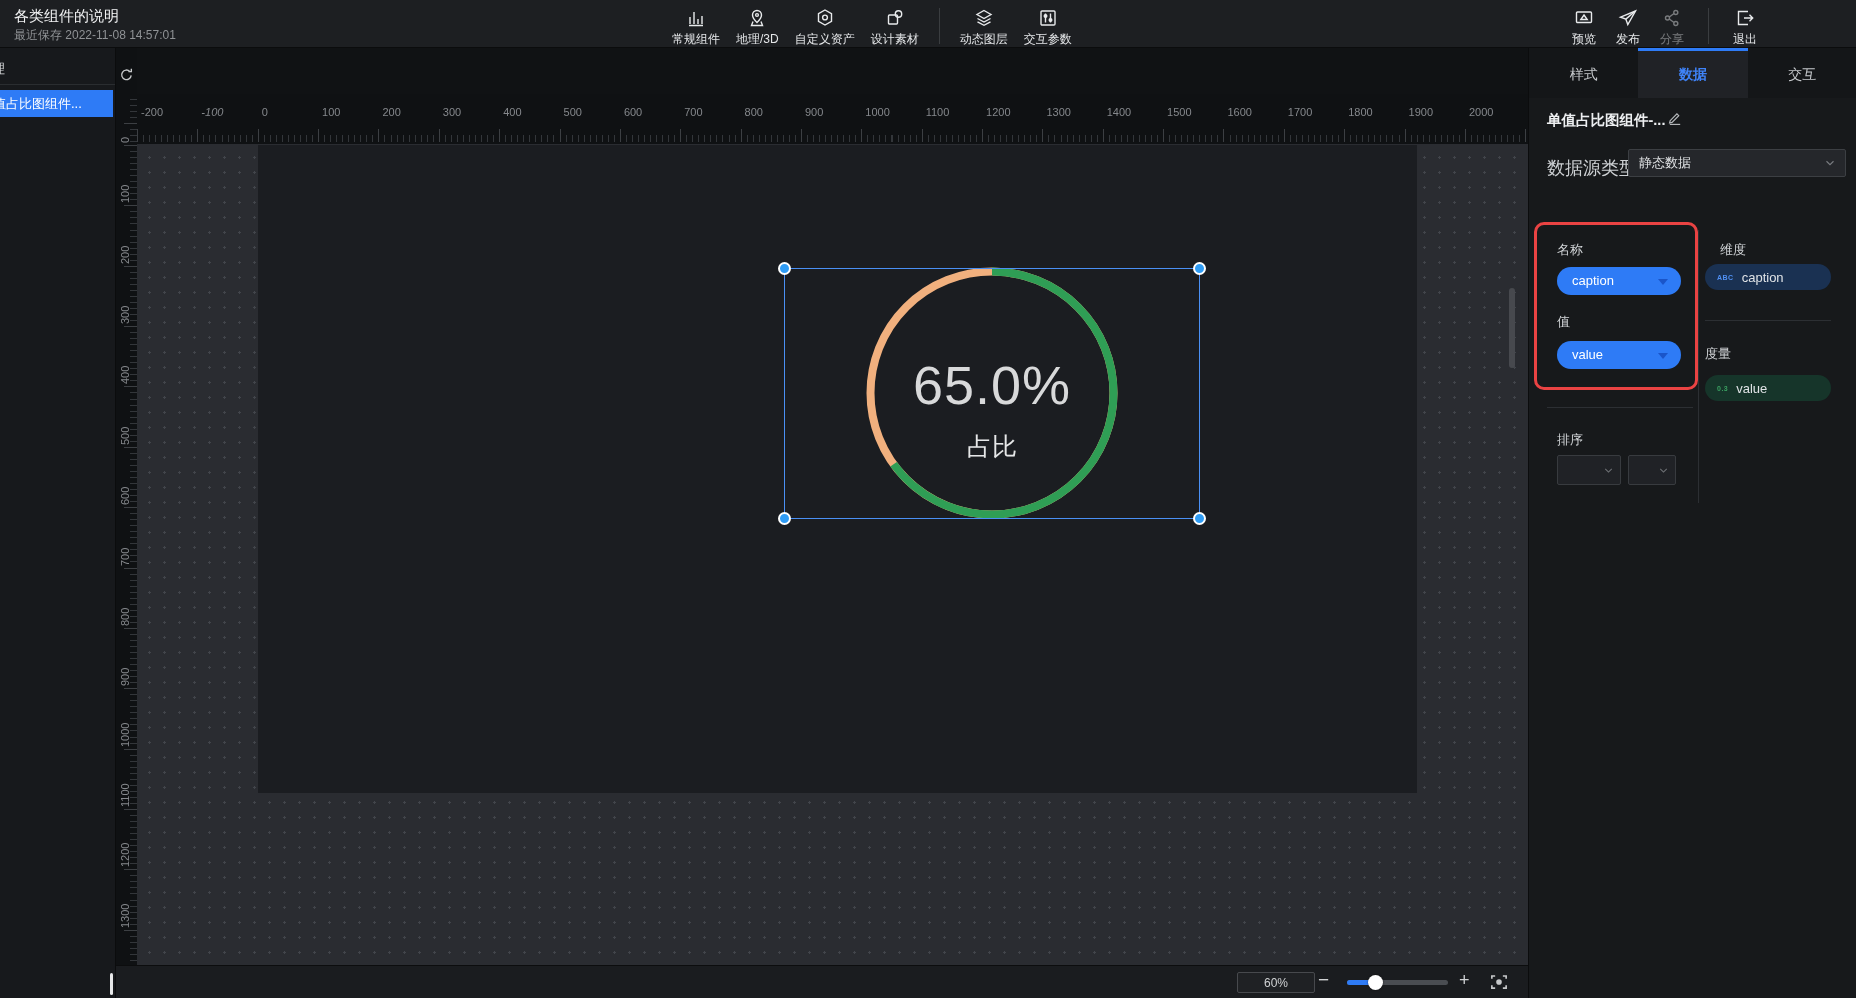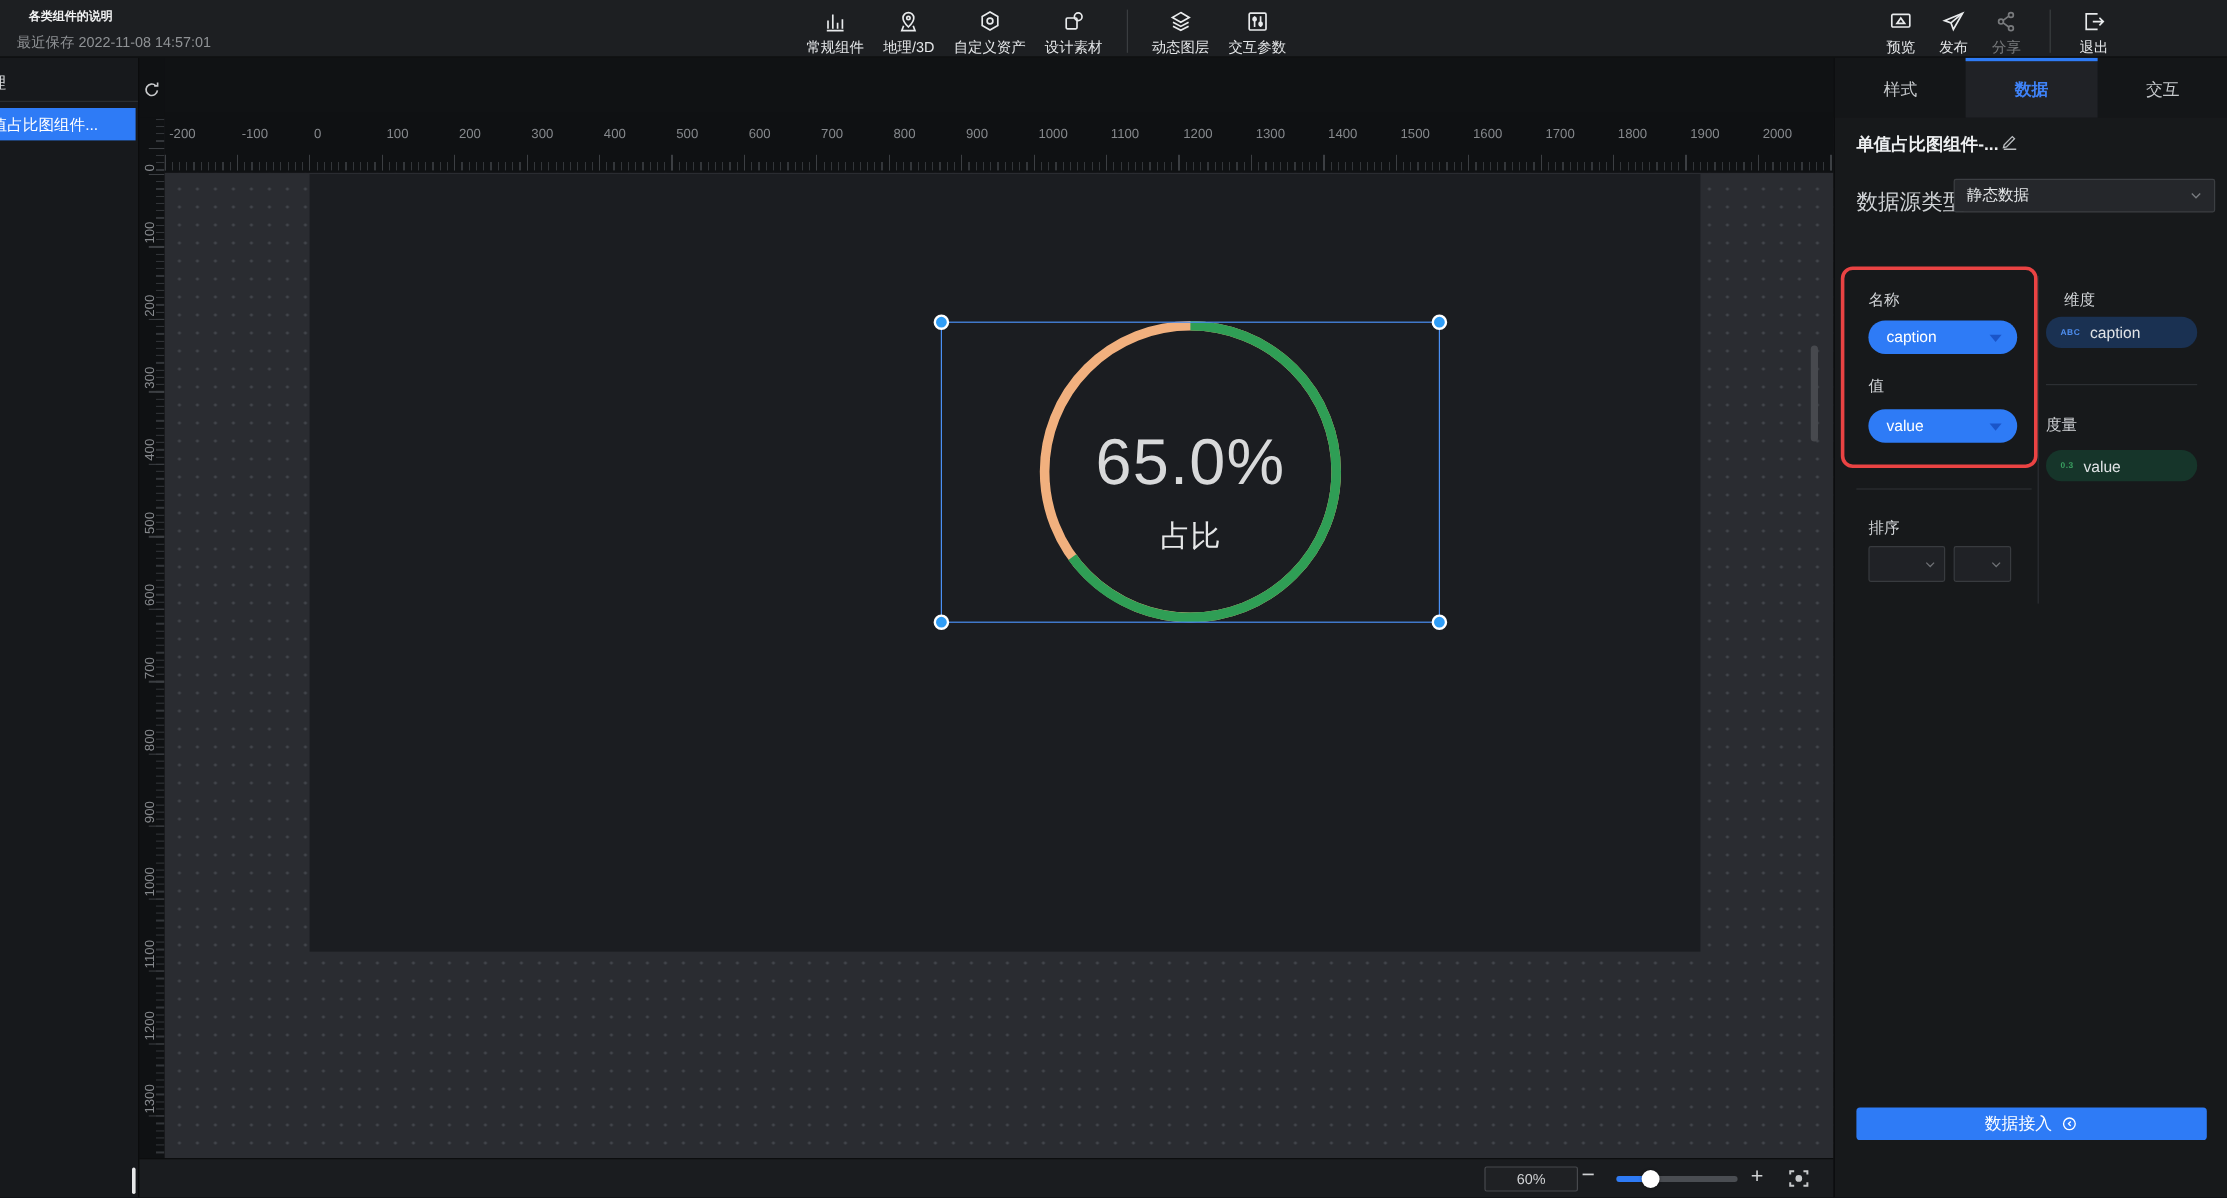--- a/index.html
+++ b/index.html
@@ -3,21 +3,21 @@
 <meta charset="utf-8">
 <style>
   * { margin:0; padding:0; box-sizing:border-box; }
   html,body { width:1856px; height:998px; background:#101214; }
   body { font-family:"Liberation Sans","DejaVu Sans",sans-serif; overflow:hidden; }
   .app { position:relative; width:1856px; height:998px; background:#101214; overflow:hidden; }
   .abs { position:absolute; }
 
   
   .header { left:0; top:0; width:1856px; height:48px; background:#1d1f22; border-bottom:1px solid #0b0c0d; z-index:30; }
-  .hdr-title { left:24px; top:7px; font-size:10px; font-weight:bold; color:#f1f2f3; }
+  .hdr-title { left:14px; top:7px; font-size:15px; font-weight:normal; color:#f1f2f3; }
   .hdr-sub { left:14px; top:27px; font-size:12px; color:#8f9295; }
   .toolbar { left:672px; top:3px; height:44px; display:flex; align-items:flex-start; gap:16px; }
   .tb-item { display:flex; flex-direction:column; align-items:center; gap:3px; padding-top:5px; cursor:pointer; }
   .tb-item svg { width:20px; height:20px; stroke:#e8eaec; fill:none; stroke-width:1.4; }
   .tb-label { font-size:12px; color:#e4e6e8; white-space:nowrap; }
   .tb-div { width:1px; height:36px; background:#3a3d40; margin:5px 4px 0 4px; }
   .actions { left:1572px; top:3px; height:44px; display:flex; align-items:flex-start; gap:20px; }
   .dimmed { opacity:.45; }
 
   
@@ -205,21 +205,21 @@
   <div class="abs ruler-corner">
     <svg class="corner-icon" viewBox="0 0 20 20">
         <path d="M15.5 11a5.6 5.6 0 1 1-1.6-4.6"></path>
         <path d="M15.7 3.2v3.4h-3.4" fill="none"></path>
       </svg>
   </div>
   <div class="abs h-ruler">
     <div class="h-minor"></div>
     <div class="h-major"></div>
   <span class="h-label" style="left: 4px;">-200</span>
-      <span class="h-label" style="left: 64.36px;">-100</span>
+      <span class="h-label" style="left: 64.36px; font-style: italic;">-100</span>
       <span class="h-label" style="left: 124.72px;">0</span>
       <span class="h-label" style="left: 185.08px;">100</span>
       <span class="h-label" style="left: 245.44px;">200</span>
       <span class="h-label" style="left: 305.8px;">300</span>
       <span class="h-label" style="left: 366.16px;">400</span>
       <span class="h-label" style="left: 426.52px;">500</span>
       <span class="h-label" style="left: 486.88px;">600</span>
       <span class="h-label" style="left: 547.24px;">700</span>
       <span class="h-label" style="left: 607.6px;">800</span>
       <span class="h-label" style="left: 667.96px;">900</span>
@@ -329,27 +329,20 @@
       <span class="badge badge-dim">ABC</span>
       <span class="fname">caption</span>
     </div>
     <div class="divider-h" style="left:176px; top:272px; width:126px;"></div>
     <div class="fld-label" style="left:176px; top:297px;">度量</div>
     <div class="schema-pill meas-pill" style="left:176px; top:327px;">
       <span class="badge badge-meas">0.3</span>
       <span class="fname">value</span>
     </div>
 
-    <div class="data-access-btn">
-      <span>数据接入</span>
-      <svg viewBox="0 0 20 20">
-          <circle cx="10" cy="10" r="6.5"></circle>
-          <path d="M11.5 7.5 9 10l2.5 2.5"></path>
-        </svg>
-    </div>
   </div>
 
   <div class="abs red-box"></div>
 
   <div class="abs bottom-bar">
     <div class="zoom-box">60%</div>
     <div class="zoom-minus">−</div>
     <div class="zoom-track">
       <div class="zoom-fill"></div>
       <div class="zoom-handle"></div>

